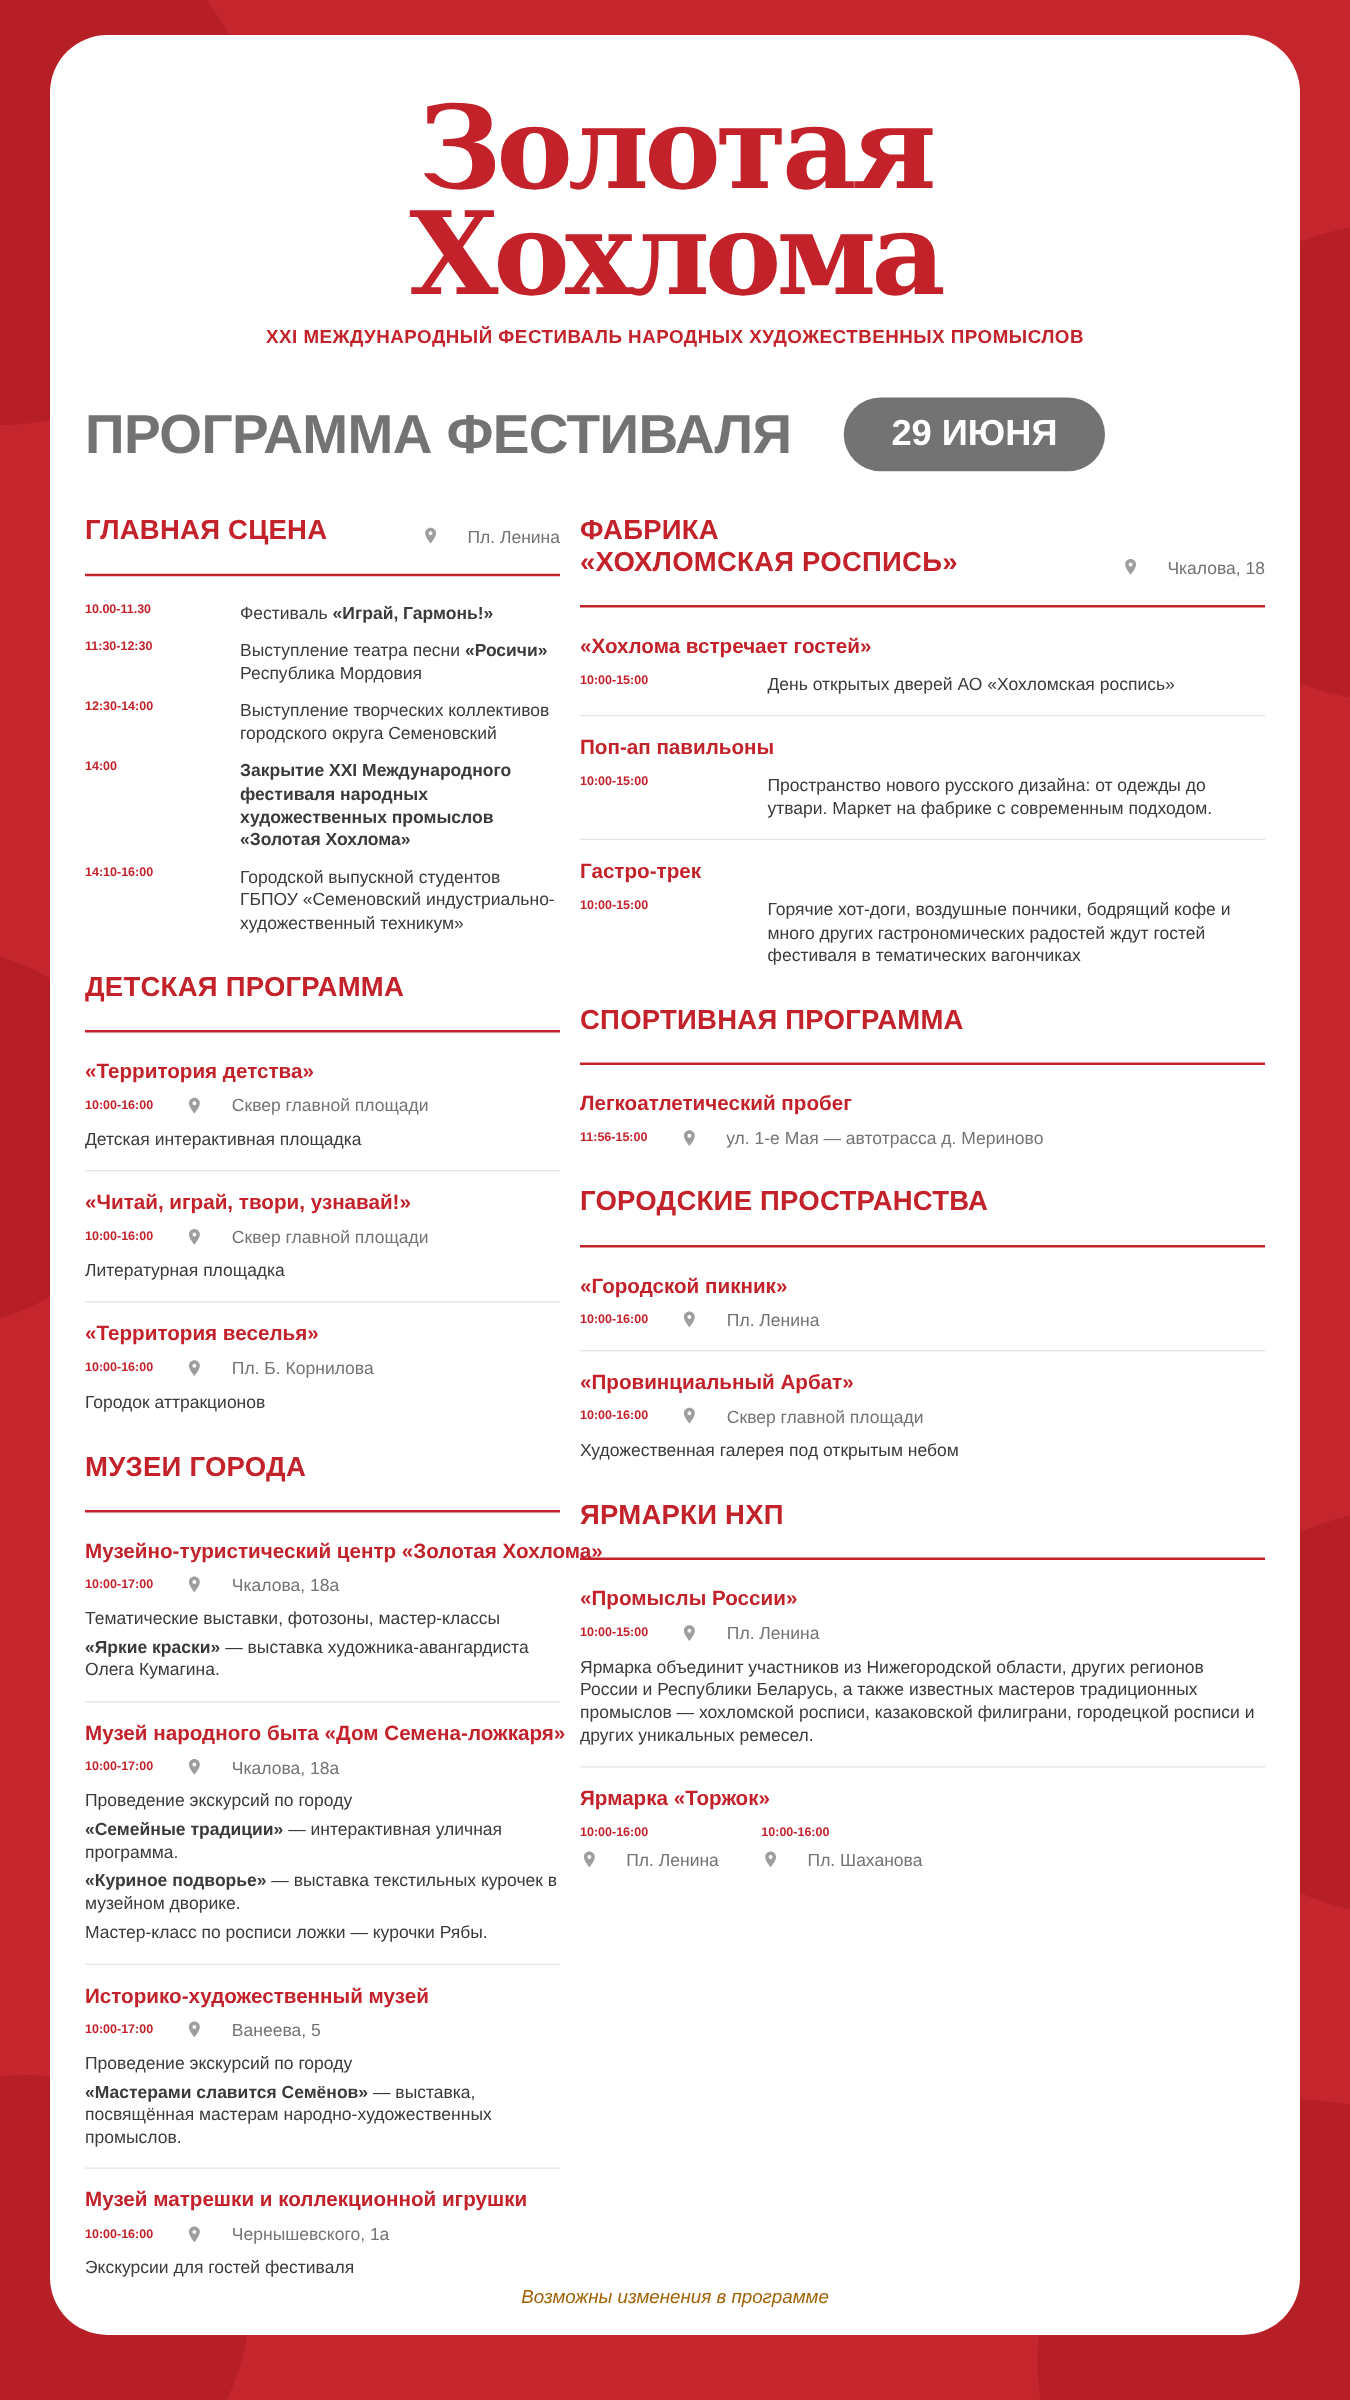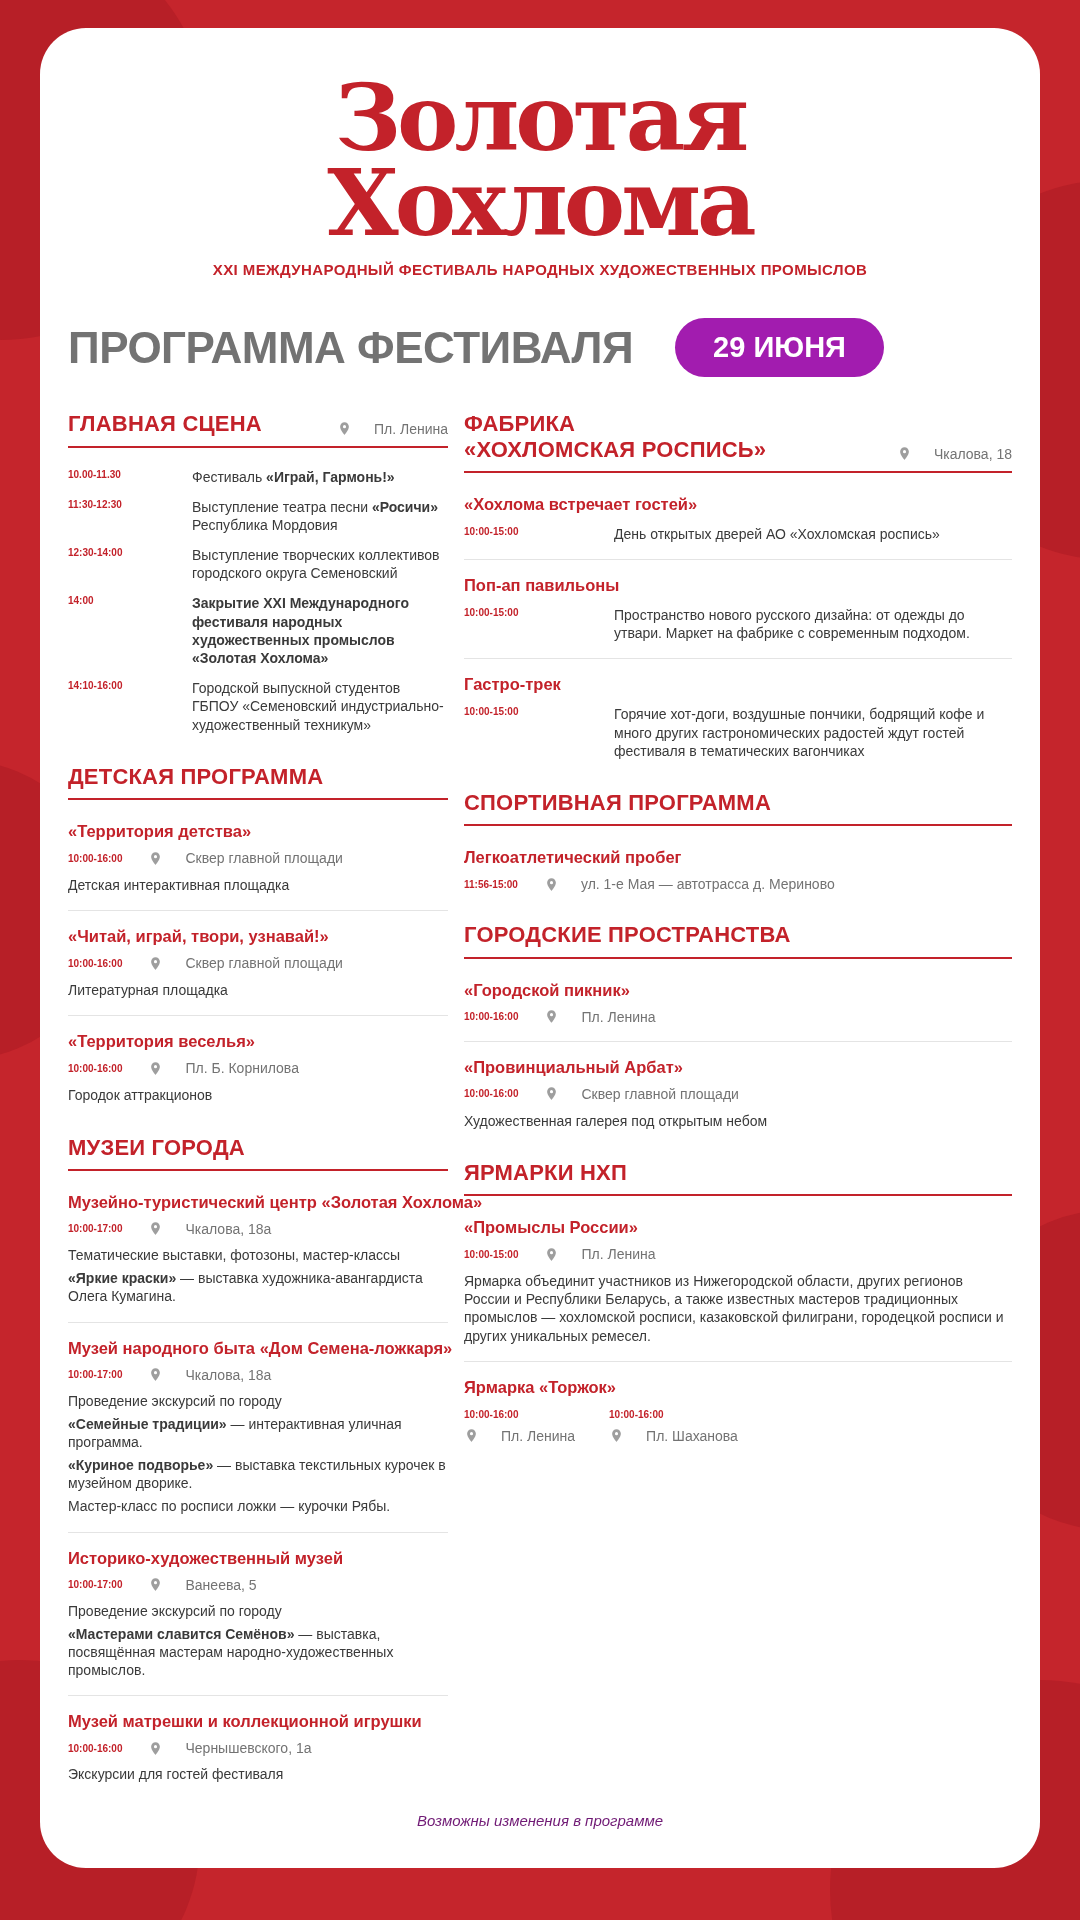--- a/index.html
+++ b/index.html
@@ -32,30 +32,30 @@
   .logo-sub{
     margin-top:16px;color:#C3222A;font-weight:bold;font-size:15px;letter-spacing:0.4px;
   }
 
   
   .title-row{display:flex;align-items:center;gap:42px;margin-top:40px;}
   .page-title{
     margin:0;font-size:44px;font-weight:bold;color:#737373;letter-spacing:-0.5px;
   }
   .date-pill{
-    background:#a21caf;color:#FFFFFF;font-size:29px;font-weight:bold;
+    background:#737373;color:#FFFFFF;font-size:29px;font-weight:bold;
     padding:13px 38px;border-radius:999px;white-space:nowrap;
   }
 
   
   .columns{display:grid;grid-template-columns:380px 548px;gap:16px;margin-top:34px;}
   .sec{margin-bottom:30px;}
   .sec-head{
     display:flex;justify-content:space-between;align-items:flex-end;
-    border-bottom:2px solid #C3222A;padding-bottom:9px;
+    border-bottom:2px solid #C3222A;padding-bottom:22px;
   }
   .sec-head h2{margin:0;font-size:22px;color:#C3222A;letter-spacing:0.2px;line-height:1.15;}
   .loc{color:#737373;font-size:14px;display:inline-flex;align-items:center;gap:22px;white-space:nowrap;}
   .pin{flex:0 0 auto;display:inline-block;}
 
   
   .srows{margin-top:20px;display:grid;grid-template-columns:124px 1fr;row-gap:12px;}
   .time{color:#C3222A;font-weight:bold;font-size:10px;line-height:1.3;}
   .sdesc{font-size:14px;color:#3A3A3A;line-height:1.3;}
   .sdesc b{font-weight:bold;color:#3A3A3A;}
@@ -74,22 +74,22 @@
 
   
   .frow{display:grid;grid-template-columns:150px 1fr;margin-top:11px;}
   .fdesc{font-size:14px;color:#3A3A3A;line-height:1.3;}
 
   
   .slots{display:flex;gap:34px;margin-top:11px;}
   .slot-loc{margin-top:7px;}
 
   .note{
-    position:absolute;left:0;right:0;bottom:39px;text-align:center;
-    color:#701a75;font-style:italic;font-size:15px;
+    position:absolute;left:0;right:0;bottom:22px;text-align:center;
+    color:#a16207;font-style:italic;font-size:15px;
   }
 </style>
 </head>
 <body>
 
 <div class="blob b1"></div>
 <div class="blob b2"></div>
 <div class="blob b3"></div>
 <div class="blob b4"></div>
 <div class="blob b5"></div>

